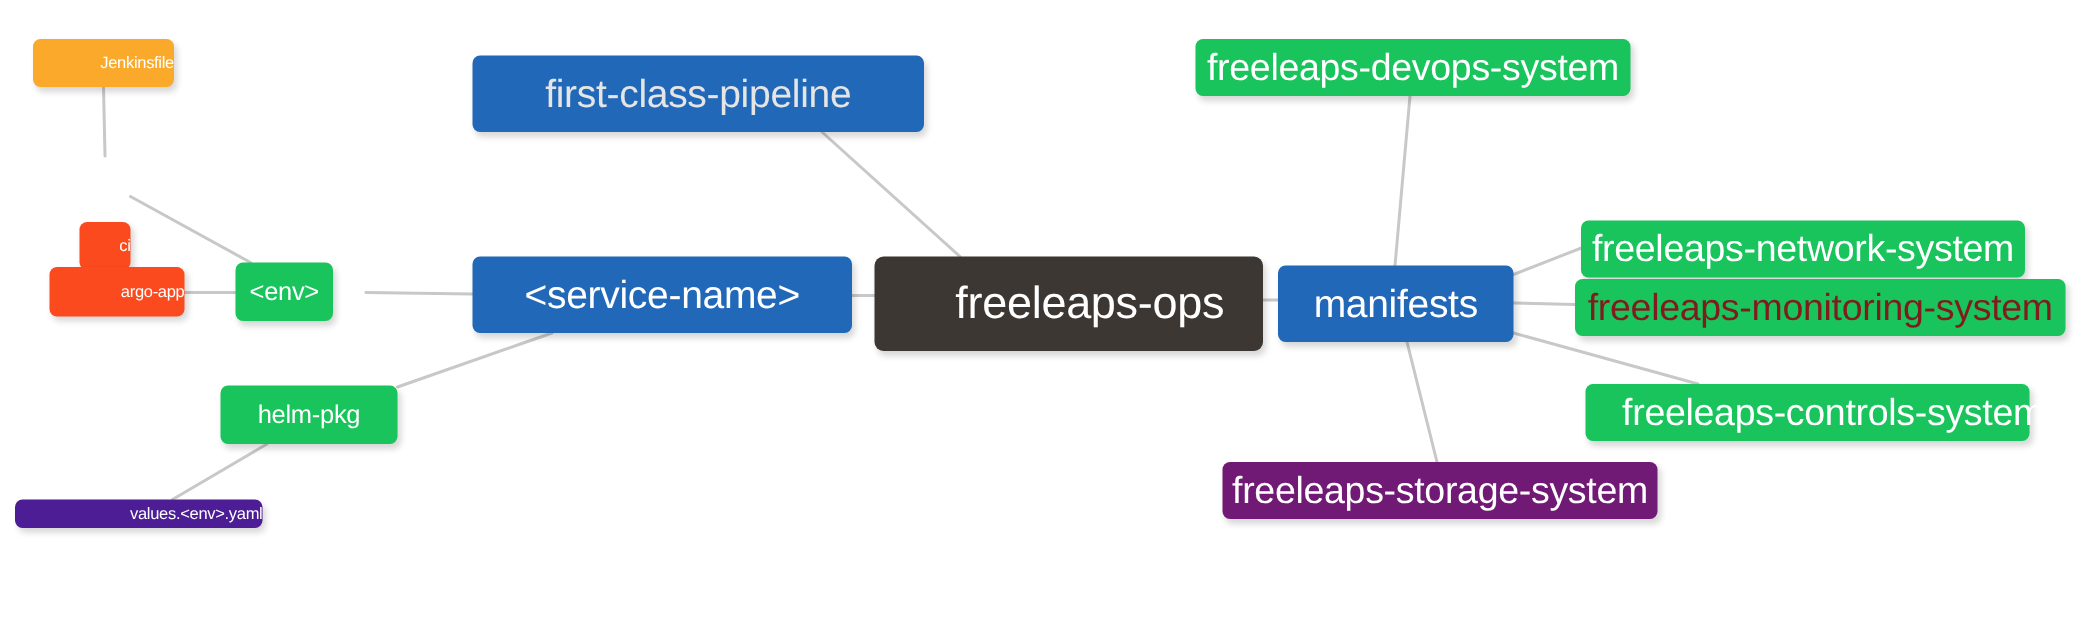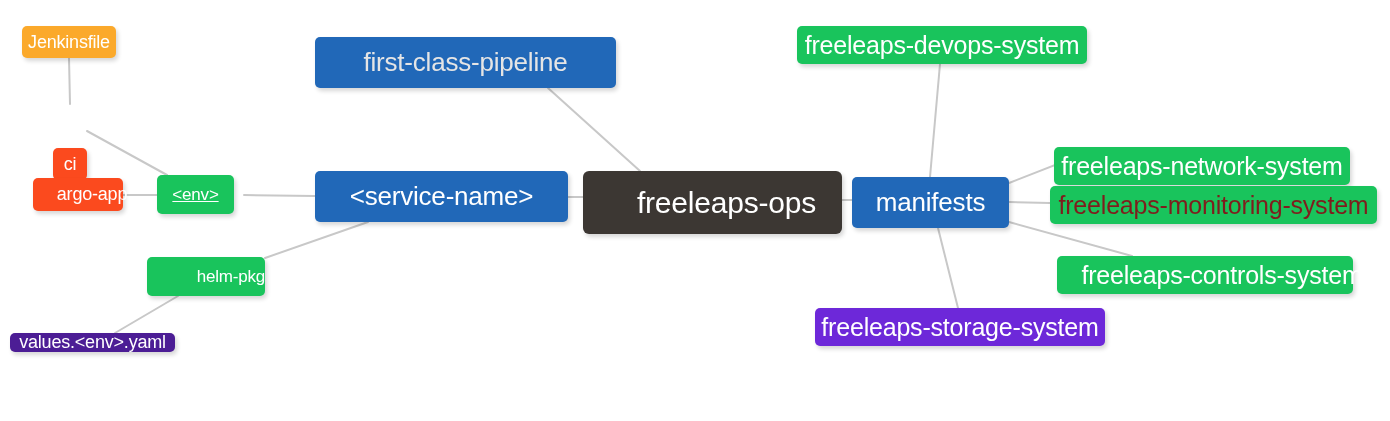--- a/index.html
+++ b/index.html
@@ -46,21 +46,22 @@
   .node-lvl-1 {
     font-size: 26px;
   }
   .node-lvl-2 {
     font-size: 25px;
   }
   .node-lvl-3 {
     font-size: 17px;
   }
   .node-lvl-4 {
-    font-size: 18px;
+    font-size: 11px;
+    justify-content: flex-end;
   }
 </style>
 </head>
 <body>
 
 <div id="mindmap-canvas">
   <svg id="edge-layer" viewBox="0 0 1390 421" preserveAspectRatio="none">
       <line x1="69" y1="58" x2="70" y2="104" stroke="#c8c8c8" stroke-width="2" stroke-linecap="round"></line>
       <line x1="87" y1="131" x2="167" y2="175" stroke="#c8c8c8" stroke-width="2" stroke-linecap="round"></line>
       <line x1="123" y1="195" x2="157" y2="195" stroke="#c8c8c8" stroke-width="2" stroke-linecap="round"></line>
@@ -82,24 +83,24 @@
       </div>
       <div class="node node-lvl-4" style="left: 53px; top: 104px; width: 34px; height: 32px; background: rgb(251, 74, 30); color: rgb(255, 255, 255); margin-top: 44px;">
         <span>ci</span>
       </div>
       <div class="node node-lvl-4" style="left: 33px; top: 178px; width: 90px; height: 33px; background: rgb(251, 74, 30); color: rgb(255, 255, 255); padding-left: 28px;">
         <span>argo-app</span>
       </div>
       <div class="node node-lvl-4" style="left: 10px; top: 333px; width: 165px; height: 19px; background: #4c1d95; color: rgb(255, 255, 255);">
         <span>values.&lt;env&gt;.yaml</span>
       </div>
-      <div class="node node-lvl-3" style="left: 157px; top: 175px; width: 77px; height: 39px; background: rgb(25, 196, 92); color: rgb(255, 255, 255); text-decoration: underline;">
+      <div class="node node-lvl-3" style="left: 157px; top: 175px; width: 65px; height: 39px; background: rgb(25, 196, 92); color: rgb(255, 255, 255);">
         <span>&lt;env&gt;</span>
       </div>
-      <div class="node node-lvl-3" style="left: 147px; top: 257px; width: 118px; height: 39px; background: rgb(25, 196, 92); color: rgb(255, 255, 255); justify-content: flex-end;">
+      <div class="node node-lvl-3" style="left: 147px; top: 257px; width: 118px; height: 39px; background: rgb(25, 196, 92); color: rgb(255, 255, 255);">
         <span>helm-pkg</span>
       </div>
       <div class="node node-lvl-1" style="left: 315px; top: 171px; width: 253px; height: 51px; background: rgb(33, 104, 184); color: rgb(255, 255, 255);">
         <span>&lt;service-name&gt;</span>
       </div>
       <div class="node node-lvl-1" style="left: 315px; top: 37px; width: 301px; height: 51px; background: rgb(33, 104, 184); color: #e5e5e5;">
         <span>first-class-pipeline</span>
       </div>
       <div class="node node-lvl-root" style="left: 583px; top: 171px; width: 259px; height: 63px; background: rgb(60, 55, 51); color: rgb(255, 255, 255); padding-left: 28px;">
         <span>freeleaps-ops</span>
@@ -112,17 +113,17 @@
       </div>
       <div class="node node-lvl-2" style="left: 1054px; top: 111px; width: 296px; height: 38px; background: rgb(25, 196, 92); color: rgb(255, 255, 255); margin-top: 36px;">
         <span>freeleaps-network-system</span>
       </div>
       <div class="node node-lvl-2" style="left: 1050px; top: 186px; width: 327px; height: 38px; background: rgb(25, 196, 92); color: #7f1d1d;">
         <span>freeleaps-monitoring-system</span>
       </div>
       <div class="node node-lvl-2" style="left: 1057px; top: 256px; width: 296px; height: 38px; background: rgb(25, 196, 92); color: rgb(255, 255, 255); padding-left: 34px;">
         <span>freeleaps-controls-system</span>
       </div>
-      <div class="node node-lvl-2" style="left: 815px; top: 308px; width: 290px; height: 38px; background: #6d28d9; color: rgb(255, 255, 255); justify-content: center;">
+      <div class="node node-lvl-2" style="left: 815px; top: 308px; width: 290px; height: 38px; background: #701a75; color: rgb(255, 255, 255); justify-content: center;">
         <span>freeleaps-storage-system</span>
       </div>
     </div>
 </div>
 
 </body></html>

